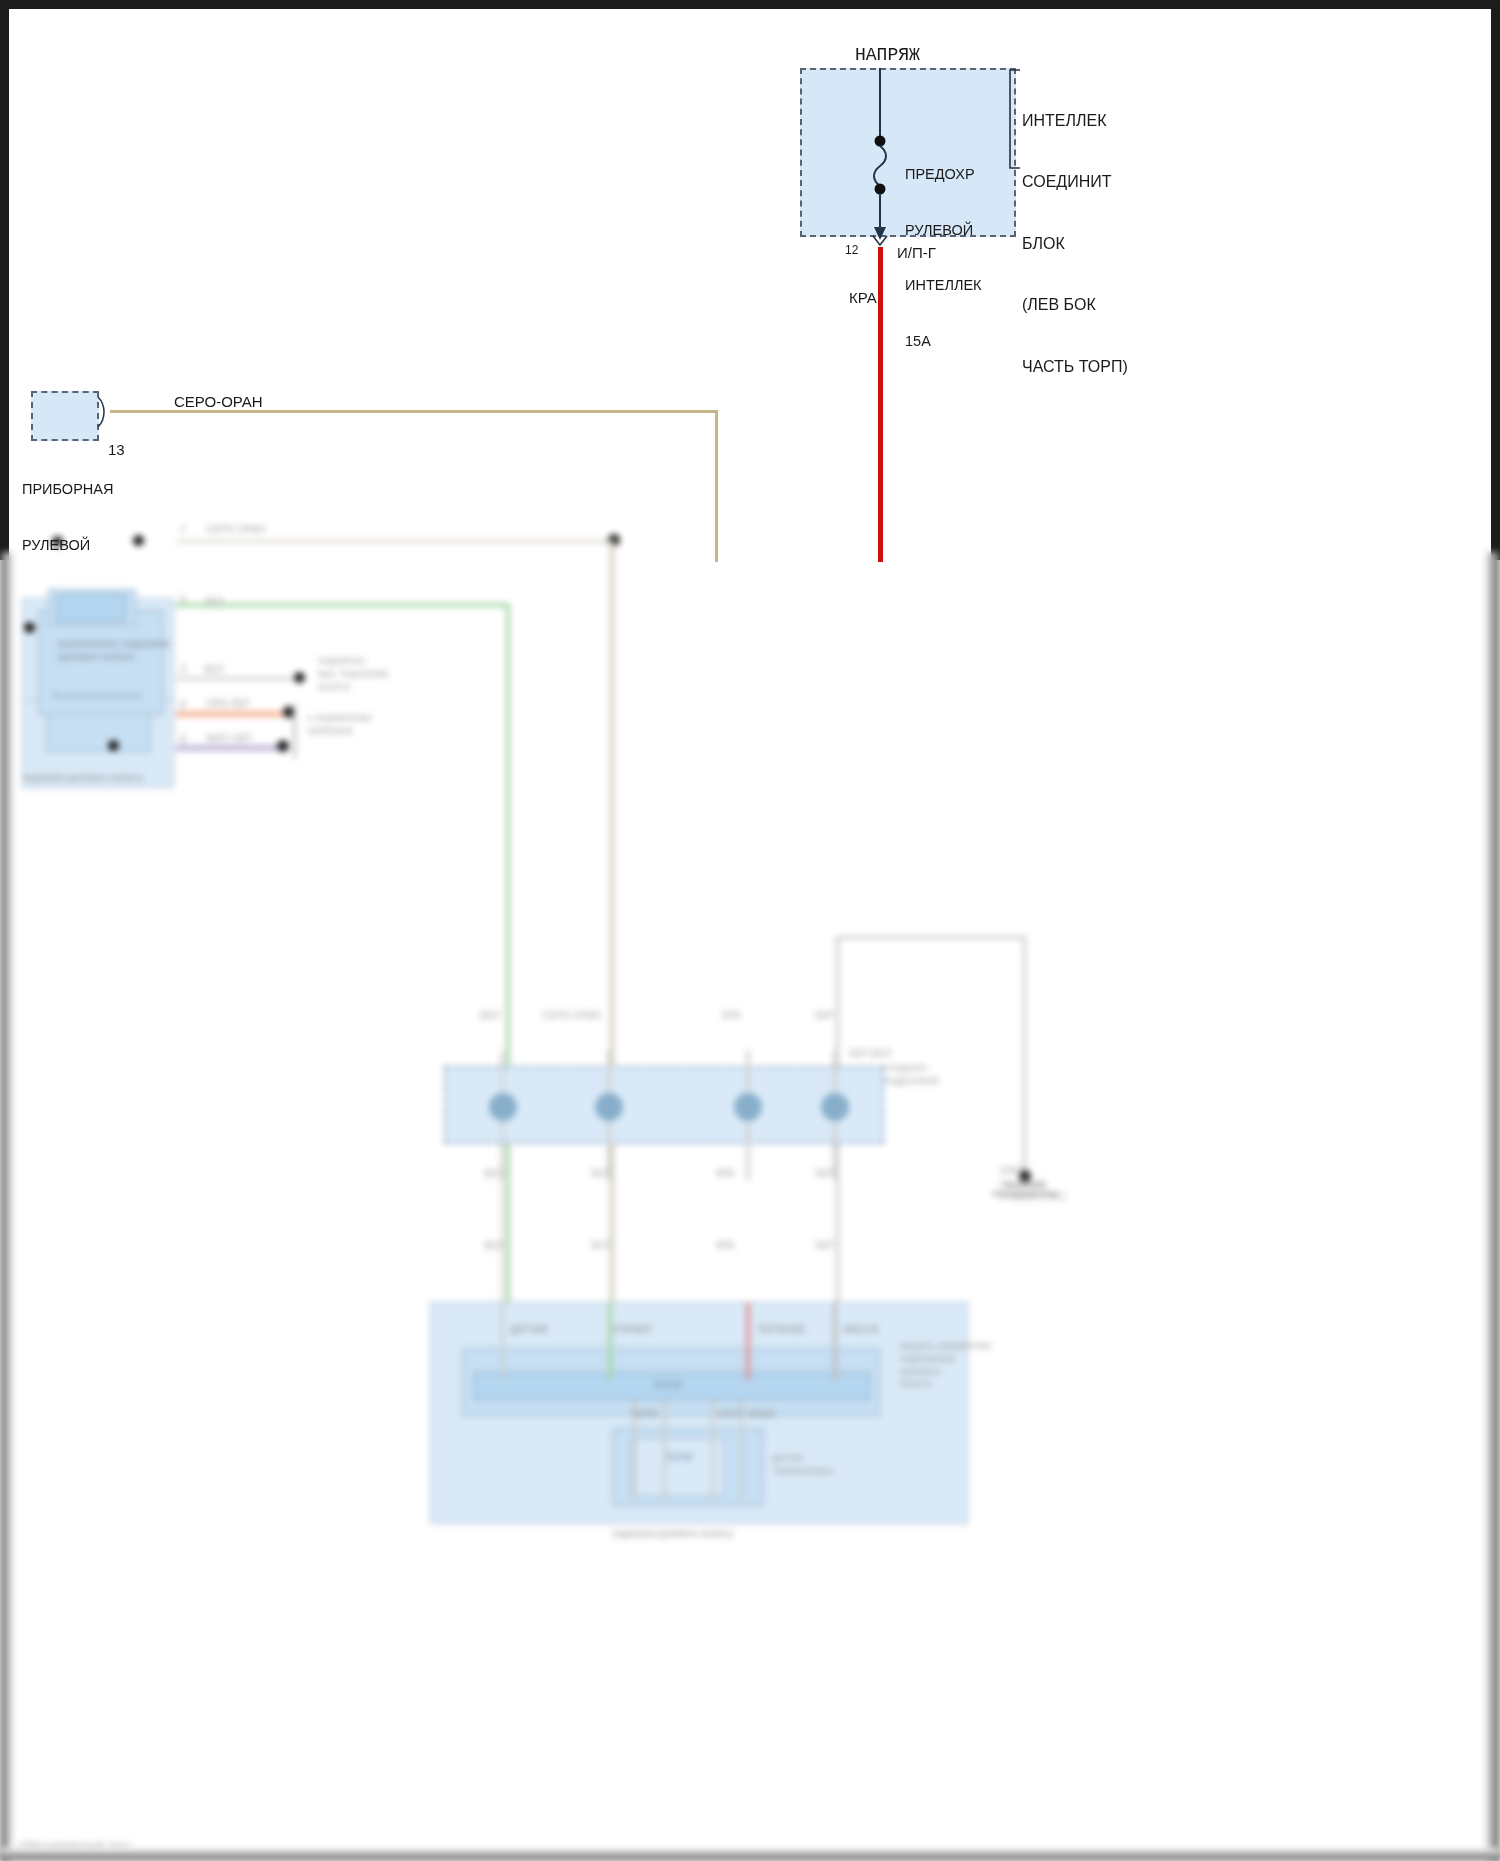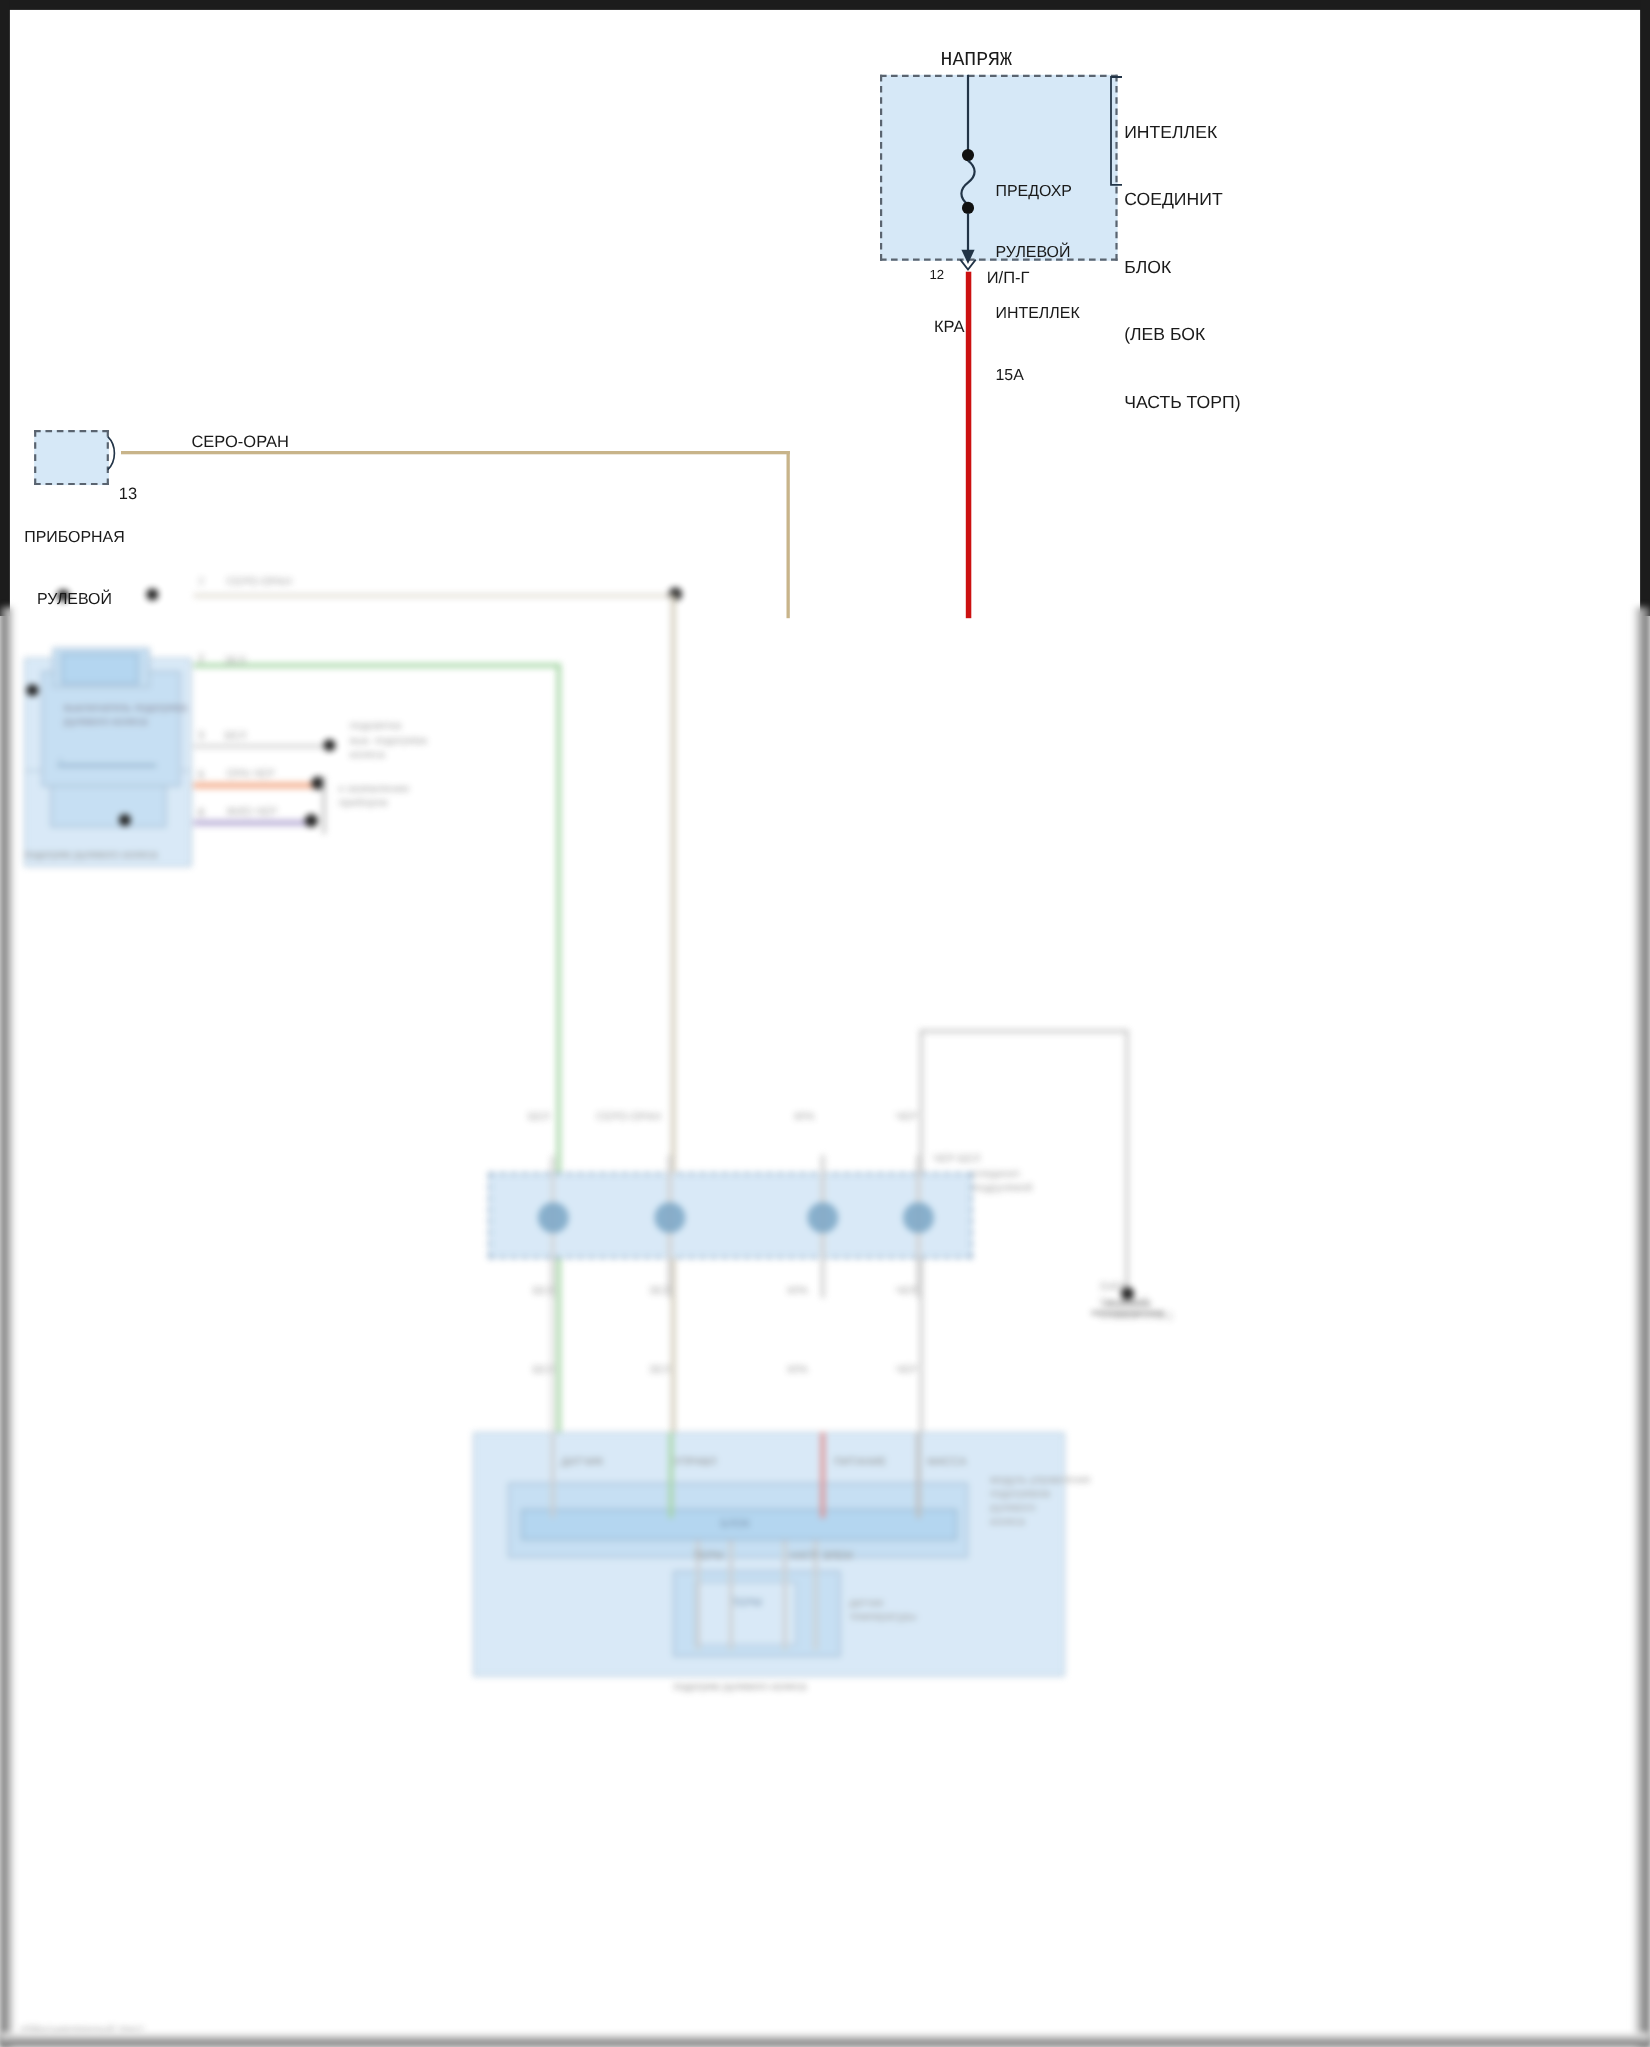--- a/index.html
+++ b/index.html
@@ -195,21 +195,21 @@
     <div class="lbl txt-md" style="left:845px;top:243px;font-size:12px;">12</div>
     <div class="lbl txt-md" style="left:897px;top:243px;font-size:15px;">И/П-Г</div>
 
     <div class="wire" style="left:878px;top:247px;width:5px;height:315px;background:#cc1111;"></div>
     <div class="lbl txt-md" style="left:849px;top:288px;font-size:15px;">КРА</div>
 
     <div class="dbox" style="left:31px;top:391px;width:68px;height:50px;border-width:2px;"></div>
     <svg style="position:absolute;left:96px;top:395px;width:18px;height:42px;overflow:visible;">
       <path d="M2 2 C 10 10, 10 24, 2 32" stroke="#223447" stroke-width="1.5" fill="none"></path>
     </svg>
-    <div class="lbl" style="left:22px;top:443px;font-size:14.5px;text-align:center;">
+    <div class="lbl" style="left:22px;top:443px;font-size:14.5px;">
       <div>ПРИБОРНАЯ</div>
       <div>РУЛЕВОЙ</div>
     </div>
     <div class="lbl txt-md" style="left:108px;top:392px;font-size:15px;margin-top:48px;">13</div>
     <div class="lbl txt-md" style="left:138px;top:392px;font-size:15px;margin-left:36px;">СЕРО-ОРАН</div>
 
     <div class="wire" style="left:110px;top:410px;width:608px;height:3px;background:#c8b48a;"></div>
     <div class="wire" style="left:715px;top:410px;width:3px;height:152px;background:#c8b48a;"></div>
 
   </div>

